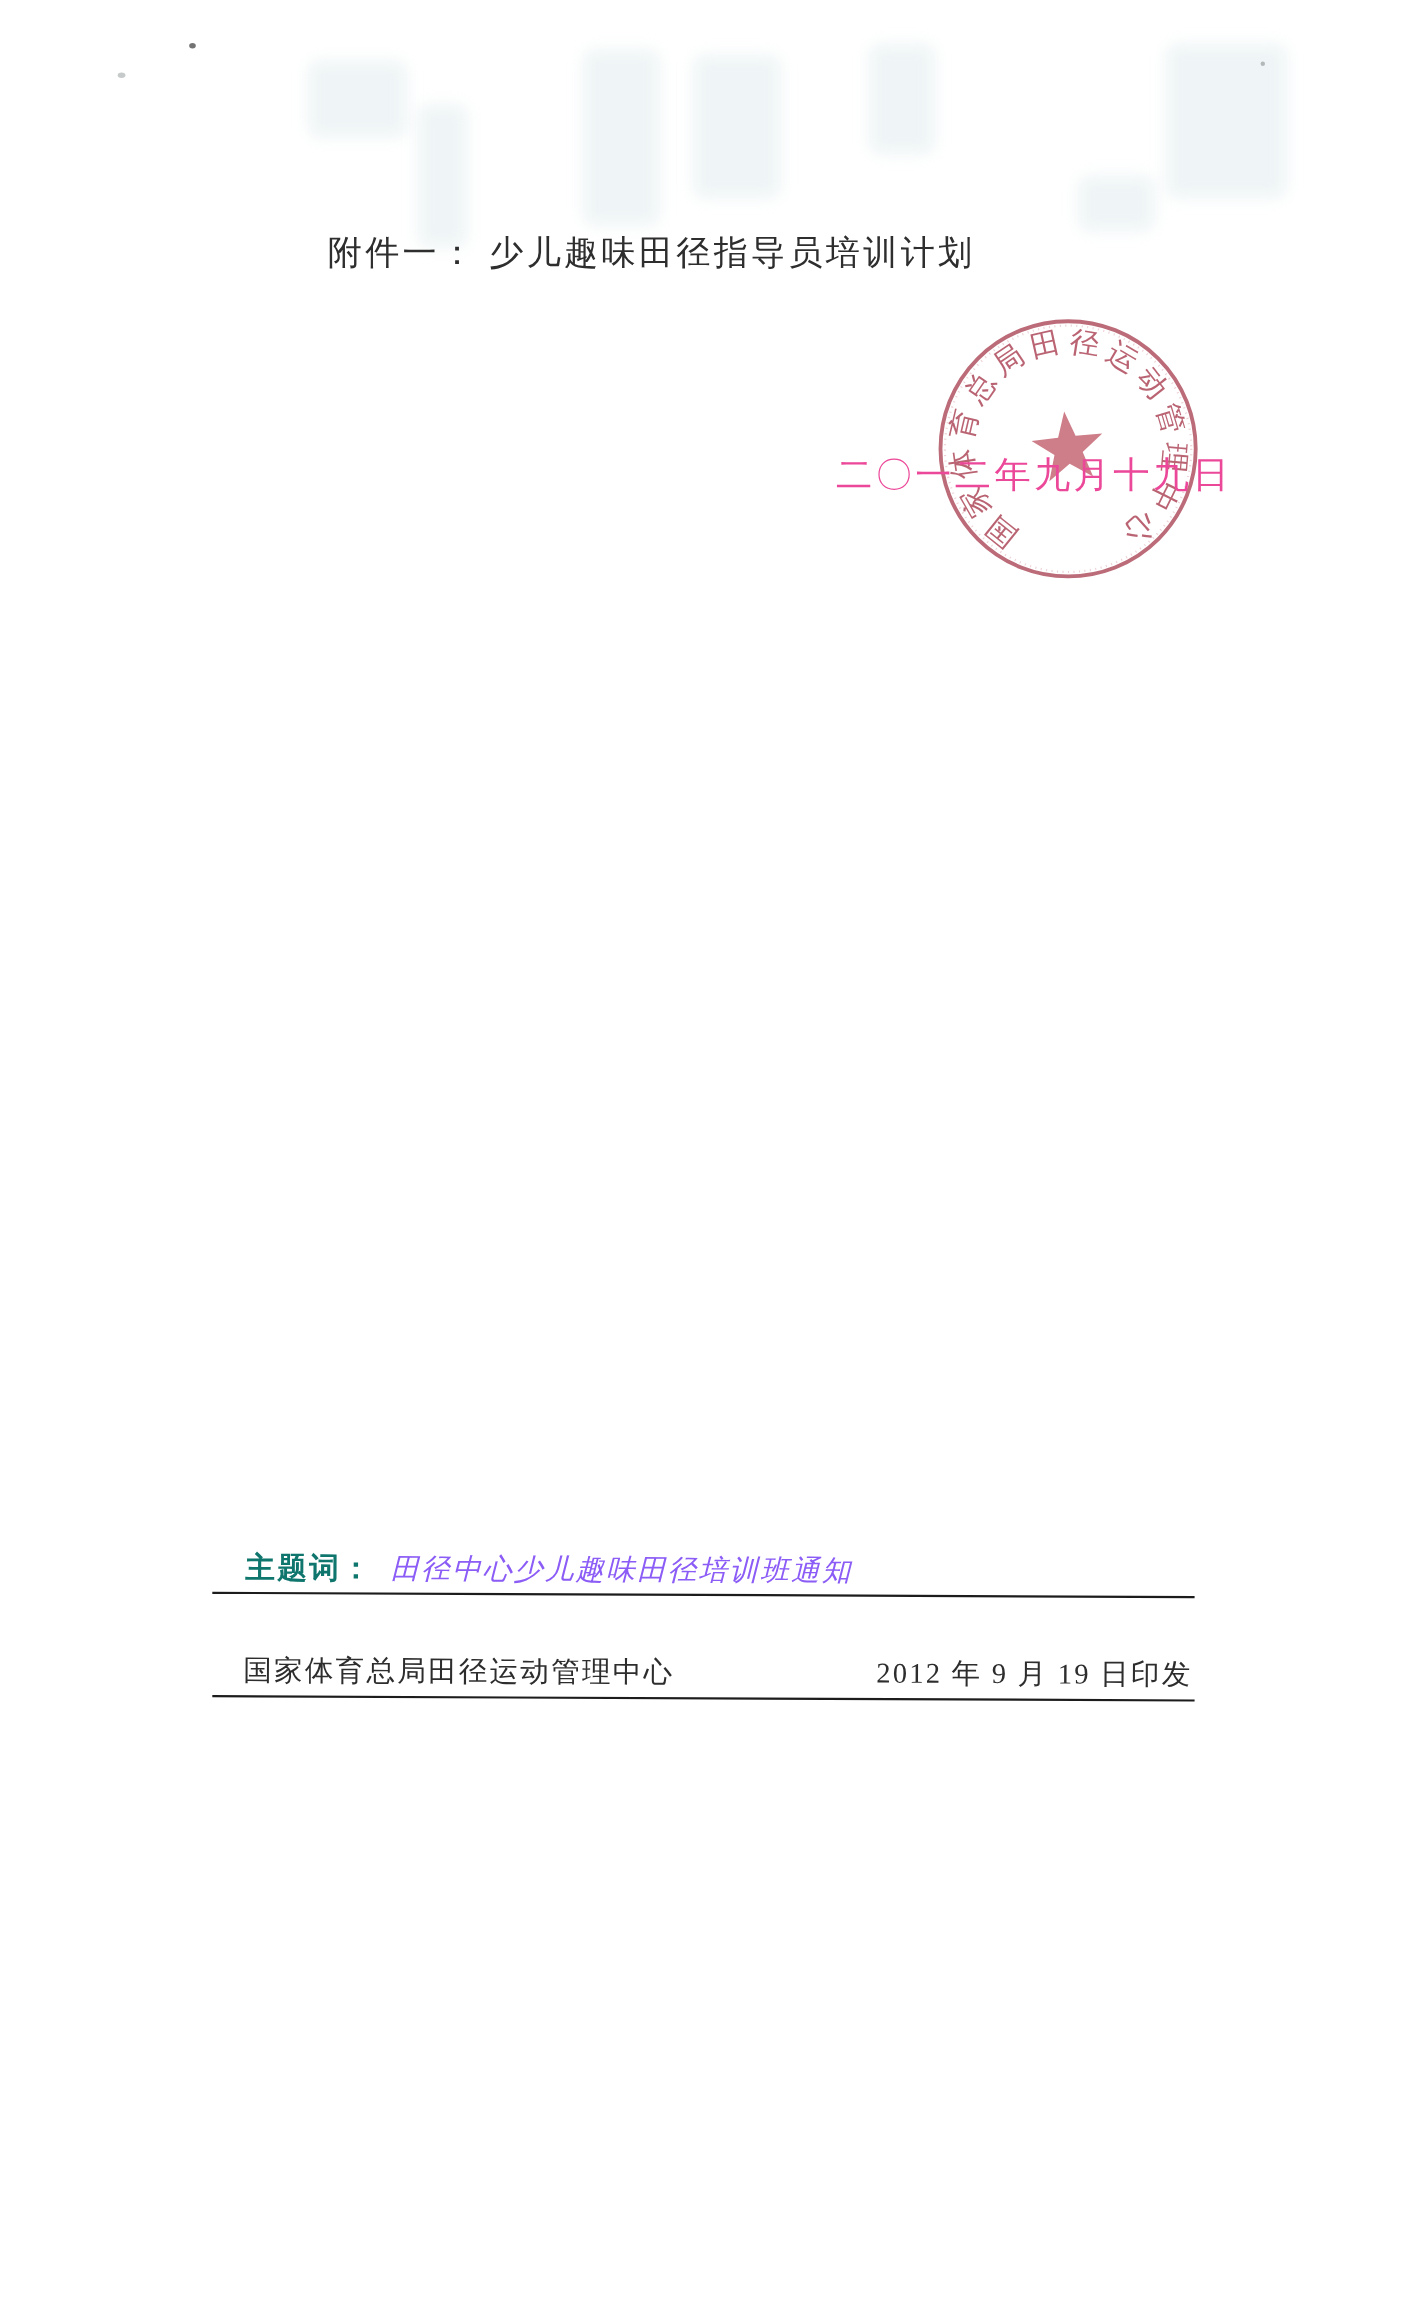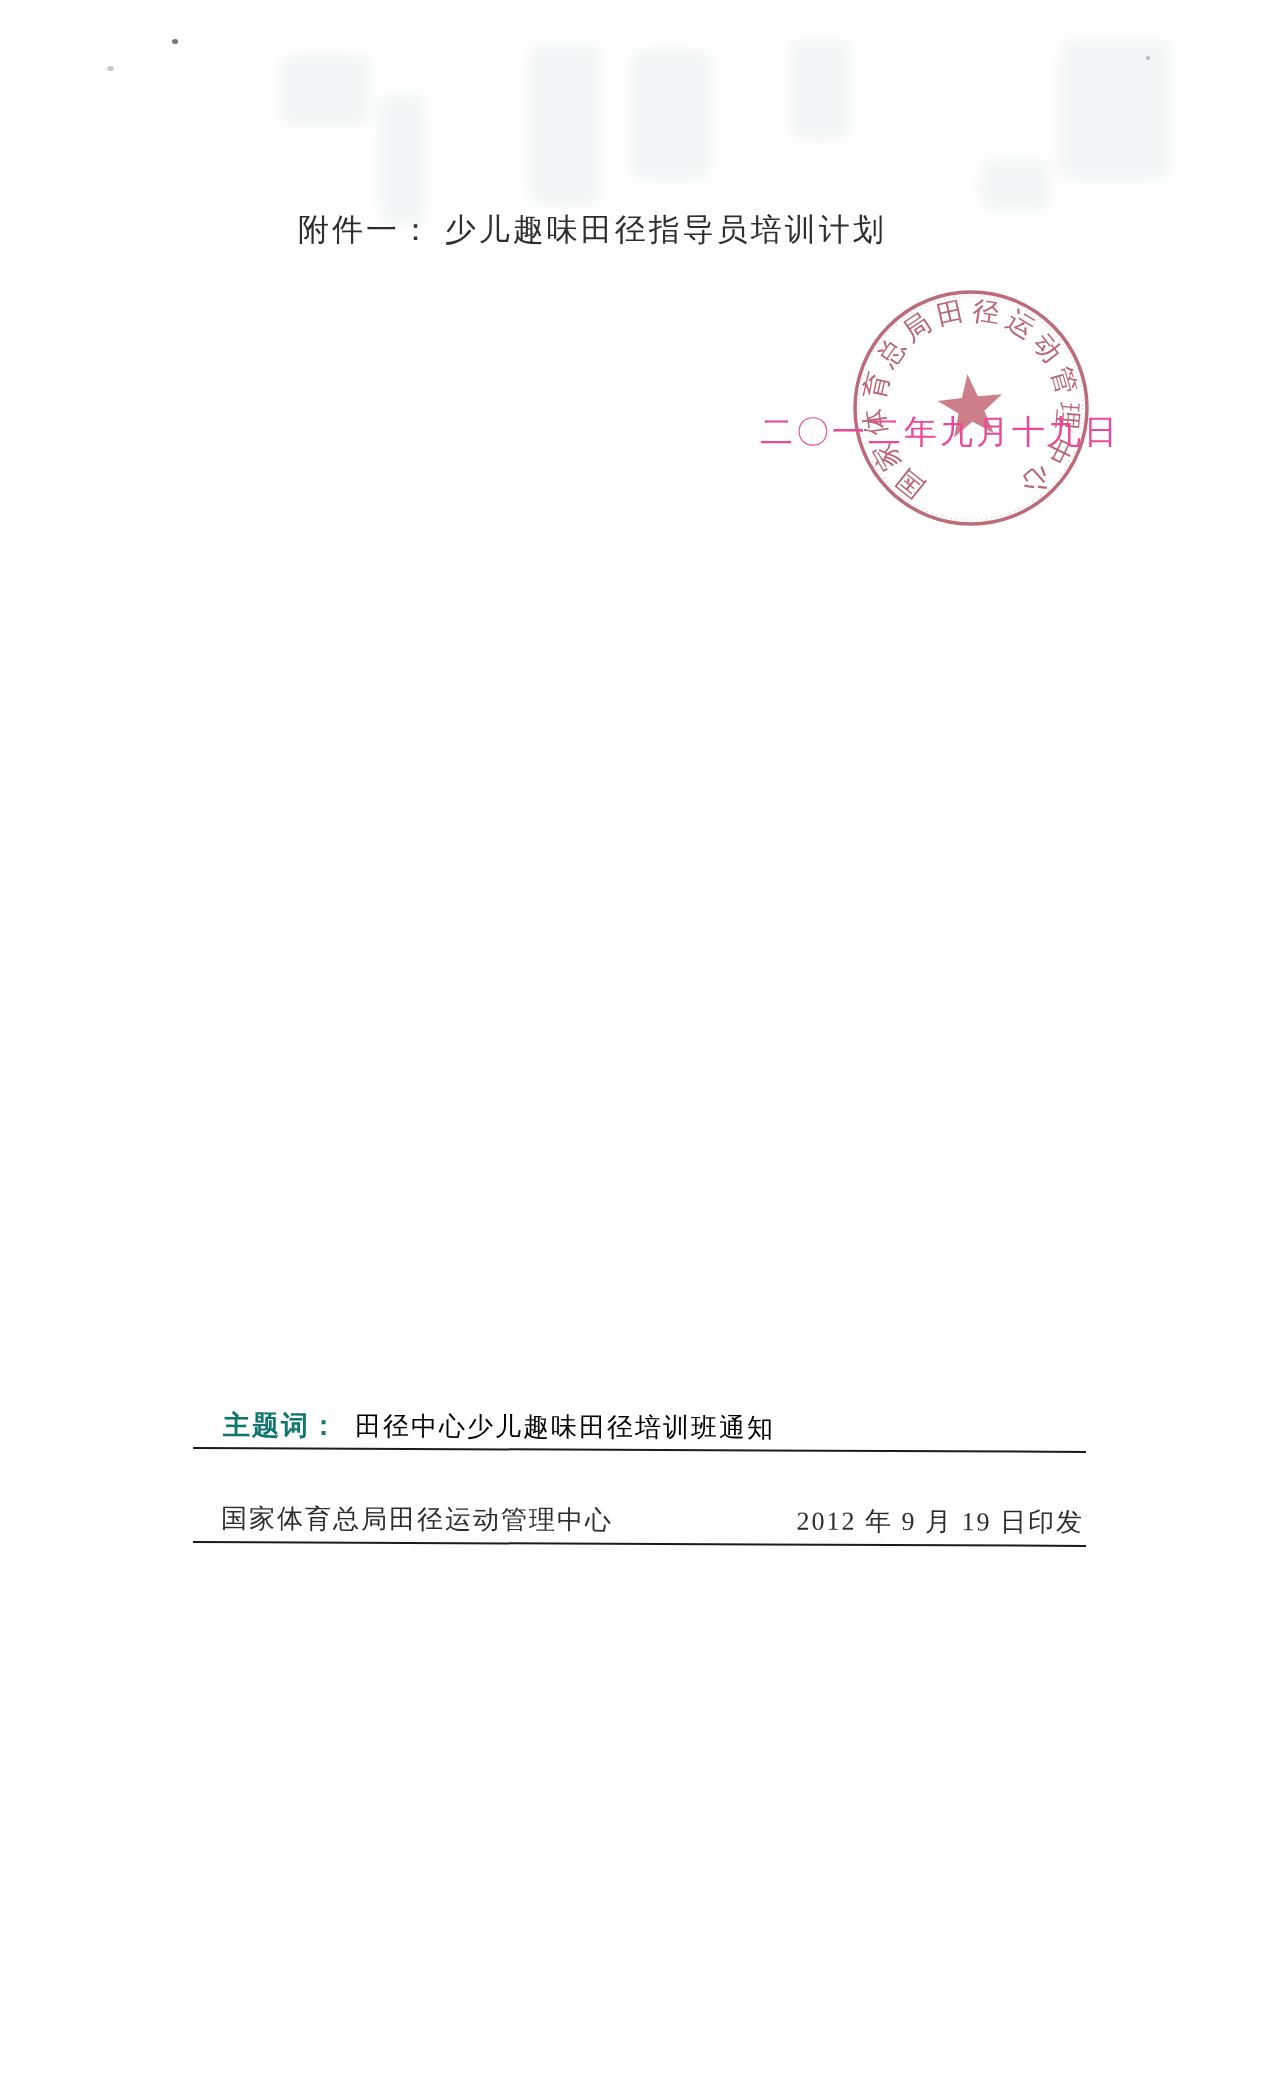--- a/index.html
+++ b/index.html
@@ -86,21 +86,22 @@
   .keywords-label {
     font-size: 27px;
     font-weight: bold;
     letter-spacing: 2px;
     margin-right: 16px;
     color: #0f766e;
   }
   .kw {
     font-size: 26px;
     letter-spacing: 2px;
-    color: #000000;
+    color: #8b5cf6;
+    font-style: italic;
   }
   .kw + .kw { }
 
   .publisher-row {
     top: 1497px; height: 46px;
     padding: 0 2px 5px 28px;
     justify-content: space-between;
   }
   .publisher-name, .print-date {
     font-size: 26px;

